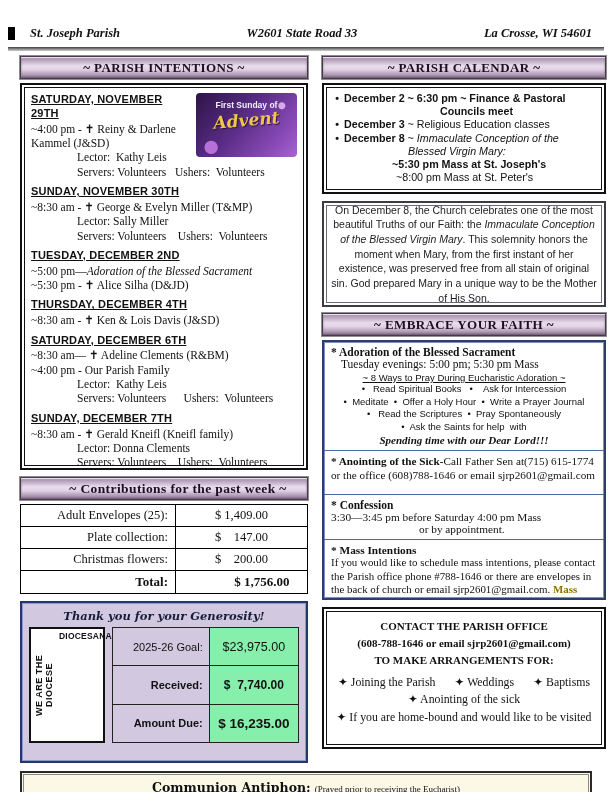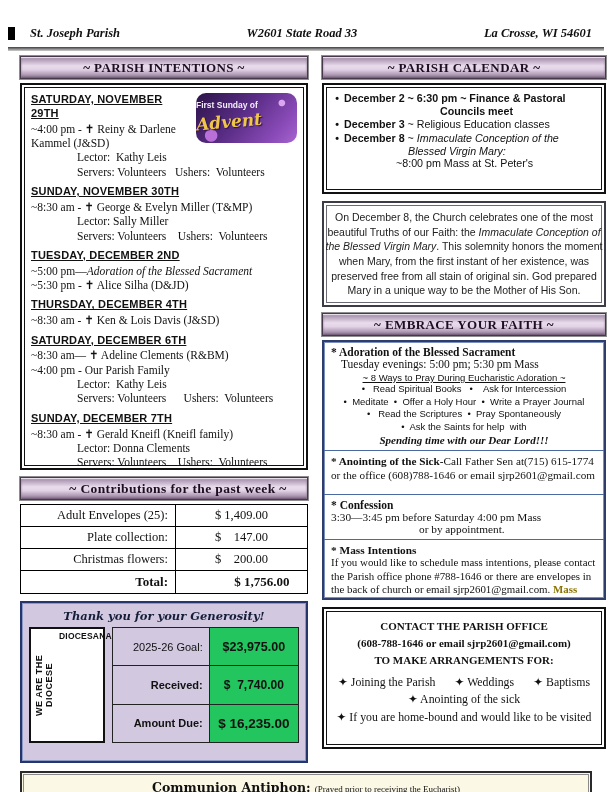--- a/index.html
+++ b/index.html
@@ -27,25 +27,25 @@
   
   .dbl{border:2px solid #111;box-shadow:inset 0 0 0 2px #fff,inset 0 0 0 3px #111;background:#fff;}
   .dbl-navy{border:2px solid #2e3d6b;box-shadow:inset 0 0 0 2px #fff,inset 0 0 0 3px #5b76a8;background:#fff;}
 
   
   .intentions{height:371px;padding:8px 9px 4px 9px;font-size:11.5px;line-height:1.25;overflow:hidden;}
   .i-date{font-family:"Liberation Sans",sans-serif;font-weight:bold;font-size:11px;
           text-decoration:underline;letter-spacing:.2px;margin:6px 0 1px 0;}
   .i-first .i-date{margin-top:0;}
   .i-sub{margin-left:46px;white-space:pre;}
-  .advent{float:right;width:101px;height:50px;margin:0 0 4px 6px;border-radius:10px;
+  .advent{float:right;width:101px;height:64px;margin:0 0 4px 6px;border-radius:4px;
           background:radial-gradient(circle at 15% 85%,#b96fd8 0 6%,transparent 7%),
                      radial-gradient(circle at 85% 20%,#d9a6ef 0 3%,transparent 4%),
                      linear-gradient(130deg,#2c1448 0%,#5a2d86 45%,#8a4bb8 80%,#a765cf 100%);
-          color:#fff;text-align:left;overflow:hidden;}
+          color:#fff;text-align:center;overflow:hidden;}
   .advent-l1{font-family:"Liberation Sans",sans-serif;font-weight:bold;font-size:8.5px;margin-top:7px;color:#f3ecfa;}
   .advent-l2{font-family:"DejaVu Serif",serif;font-style:italic;font-weight:bold;font-size:17px;
              color:#f0c64a;transform:rotate(-5deg);margin-top:-1px;text-shadow:1px 1px 1px #2a1145;}
 
   
   .contrib-banner{margin-top:7px;font-size:13.5px;padding-left:28px;}
   .contrib-table{width:100%;border-collapse:collapse;margin-top:2px;}
   .contrib-table td{border:1px solid #000;font-size:12.5px;padding:3px 7px;}
   .contrib-table td.lbl{text-align:right;width:54%;}
   .contrib-table td.val{text-align:center;white-space:pre;}
@@ -61,21 +61,21 @@
                padding:3px 2px 3px 3px;box-sizing:border-box;flex:none;}
   .vert{writing-mode:vertical-rl;transform:rotate(180deg);text-align:center;
         font-family:"Liberation Sans",sans-serif;font-weight:bold;font-size:9px;letter-spacing:.5px;}
   .logo-div{width:2px;background:#000;margin:0 3px 0 2px;}
   .logo-right{display:flex;flex-direction:row;align-items:flex-start;}
   .logo-word{font-family:"Liberation Sans",sans-serif;font-weight:bold;font-size:8.5px;line-height:1.05;letter-spacing:.2px;}
   .logo-year{font-family:"Liberation Sans",sans-serif;font-weight:bold;font-size:6px;line-height:1.2;}
   .gen-table{border-collapse:collapse;flex:1;}
   .gen-table td{border:1px solid #222;font-family:"Liberation Sans",sans-serif;padding:2px 6px;height:24px;}
   .gen-table td.lbl{text-align:right;font-size:11px;background:#d2c9e1;width:52%;}
-  .gen-table td.val{text-align:center;background:#22c55e;white-space:pre;font-weight:bold;}
+  .gen-table td.val{text-align:center;background:#86efac;white-space:pre;}
   .r0 .val{font-size:12.5px;}
   .r1 .val{font-size:10.5px;}
   .r2 .lbl,.r3 .lbl{font-weight:bold;}
   .r2 .val{font-weight:bold;font-size:12px;}
   .r3 .val{font-weight:bold;font-size:13.5px;}
 
   
   .calendar{height:97px;padding:6px 5px 4px 6px;font-family:"Liberation Sans",sans-serif;
             font-size:10.7px;line-height:1.18;overflow:hidden;}
   .cal-item{display:flex;margin-top:1px;}
@@ -83,21 +83,21 @@
   .b{font-weight:bold;}
   .cal-cont{margin-left:110px;font-weight:bold;}
   .cal-it{font-style:italic;}
   .cal-sub1{margin-left:78px;font-style:italic;}
   .cal-sub2{margin-left:62px;font-weight:bold;margin-top:1px;}
   .cal-sub3{margin-left:66px;}
 
   
   .dec8{margin-top:7px;height:102px;border:2px solid #3c3c46;box-shadow:inset 0 0 0 2px #fff,inset 0 0 0 3px #6b6b75;
         display:flex;align-items:center;background:#fff;}
-  .dec8-inner{padding:4px 0;text-align:center;font-family:"Liberation Sans",sans-serif;
+  .dec8-inner{padding:4px 7px;text-align:center;font-family:"Liberation Sans",sans-serif;
               font-size:10.5px;line-height:1.4;color:#222;}
 
   
   .embrace-banner{margin-top:6px;}
   .embrace{height:256px;border:2px solid #2e3d6b;box-shadow:inset 0 0 0 1px #7b90bd;background:#fff;overflow:hidden;}
   .sect{border-bottom:1px solid #4a6aa0;padding:4px 7px;}
   .sect:last-child{border-bottom:none;}
   .ad-title{font-weight:bold;font-size:11.5px;}
   .ad-line{font-size:11.5px;margin-left:10px;}
   .ways-title{text-align:center;font-family:"Liberation Sans",sans-serif;font-size:9.5px;
@@ -271,20 +271,21 @@
         <div class="cal-cont">Councils meet</div>
         <div class="cal-item">
           <span class="cal-bullet">•</span>
           <span><span class="b">December 3</span><span> ~ Religious Education classes</span></span>
         </div>
         <div class="cal-item">
           <span class="cal-bullet">•</span>
           <span><span class="b">December 8</span><span> ~ </span><span class="cal-it">Immaculate Conception of the</span></span>
         </div>
         <div class="cal-sub1">Blessed Virgin Mary:</div>
+        <div class="cal-sub2">~5:30 pm Mass at St. Joseph's</div>
         <div class="cal-sub3">~8:00 pm Mass at St. Peter's</div>
       </div>
 
       <div class="dec8">
         <div class="dec8-inner">
           <span>On December 8, the Church celebrates one of the most beautiful Truths of our Faith: the </span><i>Immaculate Conception of the Blessed Virgin Mary</i><span>. This solemnity honors the moment when Mary, from the first instant of her existence, was preserved free from all stain of original sin. God prepared Mary in a unique way to be the Mother of His Son.</span>
         </div>
       </div>
 
       <div class="banner embrace-banner">

